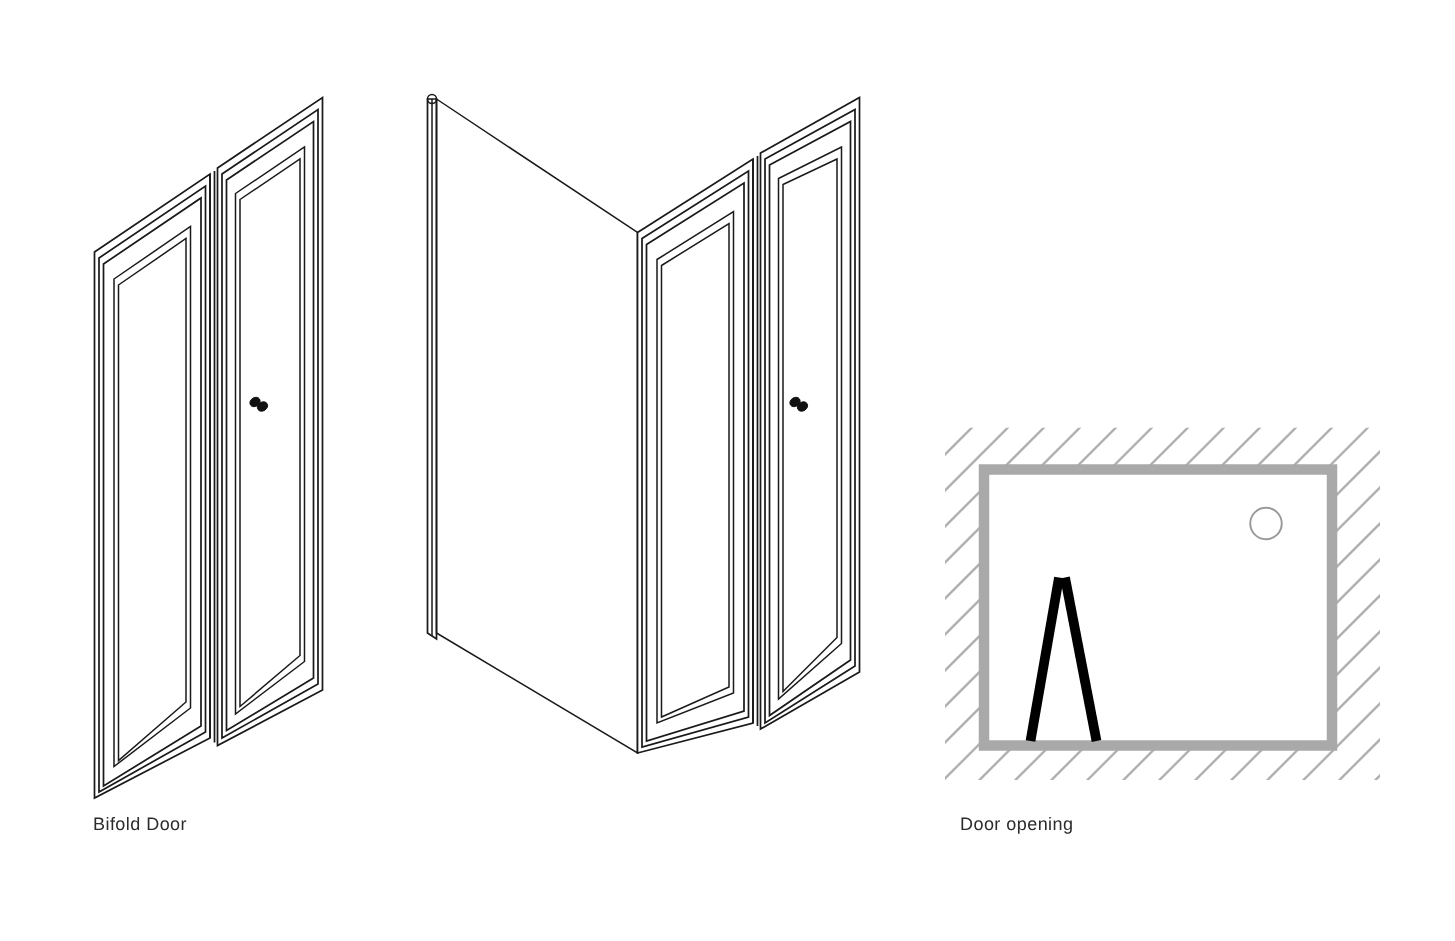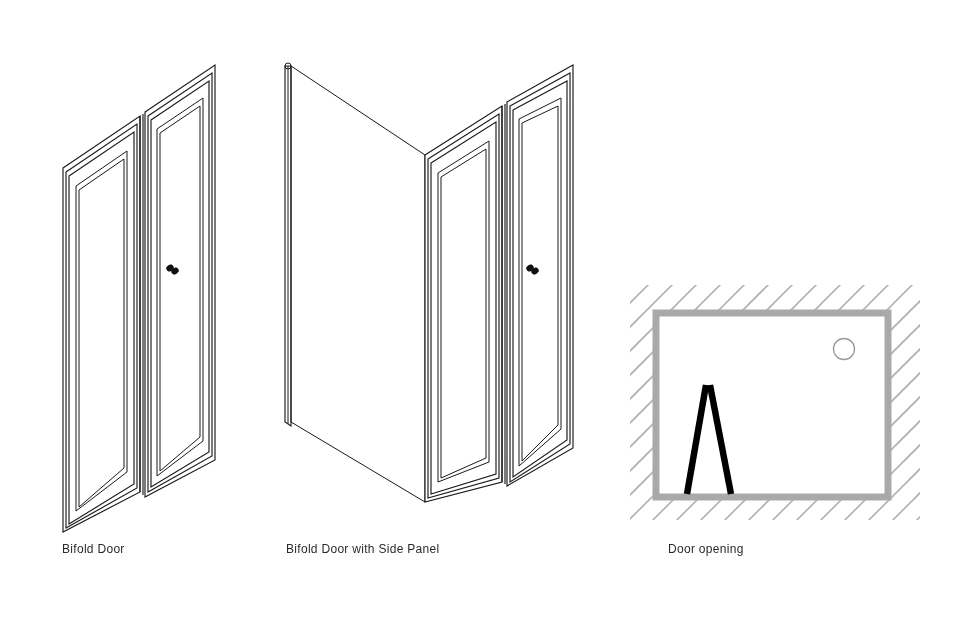--- a/index.html
+++ b/index.html
@@ -32,21 +32,21 @@
     position: absolute;
     font-family: "Liberation Sans", sans-serif;
     font-size: 12px;
     font-weight: 400;
     color: #2b2b2b;
     letter-spacing: 0.3px;
     white-space: nowrap;
   }
   #cap-bifold      { left: 62px;  top: 542px; }
   #cap-bifold-side { left: 286px; top: 542px; }
-  #cap-opening     { left: 668px; top: 542px; }
+  #cap-opening     { left: 640px; top: 542px; }
 
   svg { display: block; overflow: visible; }
   .ln {
     fill: none;
     stroke: #1a1a1a;
     stroke-width: 1.15;
     stroke-linejoin: miter;
     stroke-linecap: butt;
   }
   .ln-thin {
@@ -232,17 +232,16 @@
 
       <g class="door-leaf">
         <line x1="57" y1="209" x2="76" y2="100"></line>
         <line x1="80" y1="100" x2="101" y2="209"></line>
       </g>
     </svg>
   </div>
 
   <div class="caption" id="cap-bifold">Bifold Door</div>
 
-  <div class="caption" id="cap-bifold-side">Bifold Door with Side Panel</div>
 
   <div class="caption" id="cap-opening">Door opening</div>
 
 </div>
 
 </body></html>

